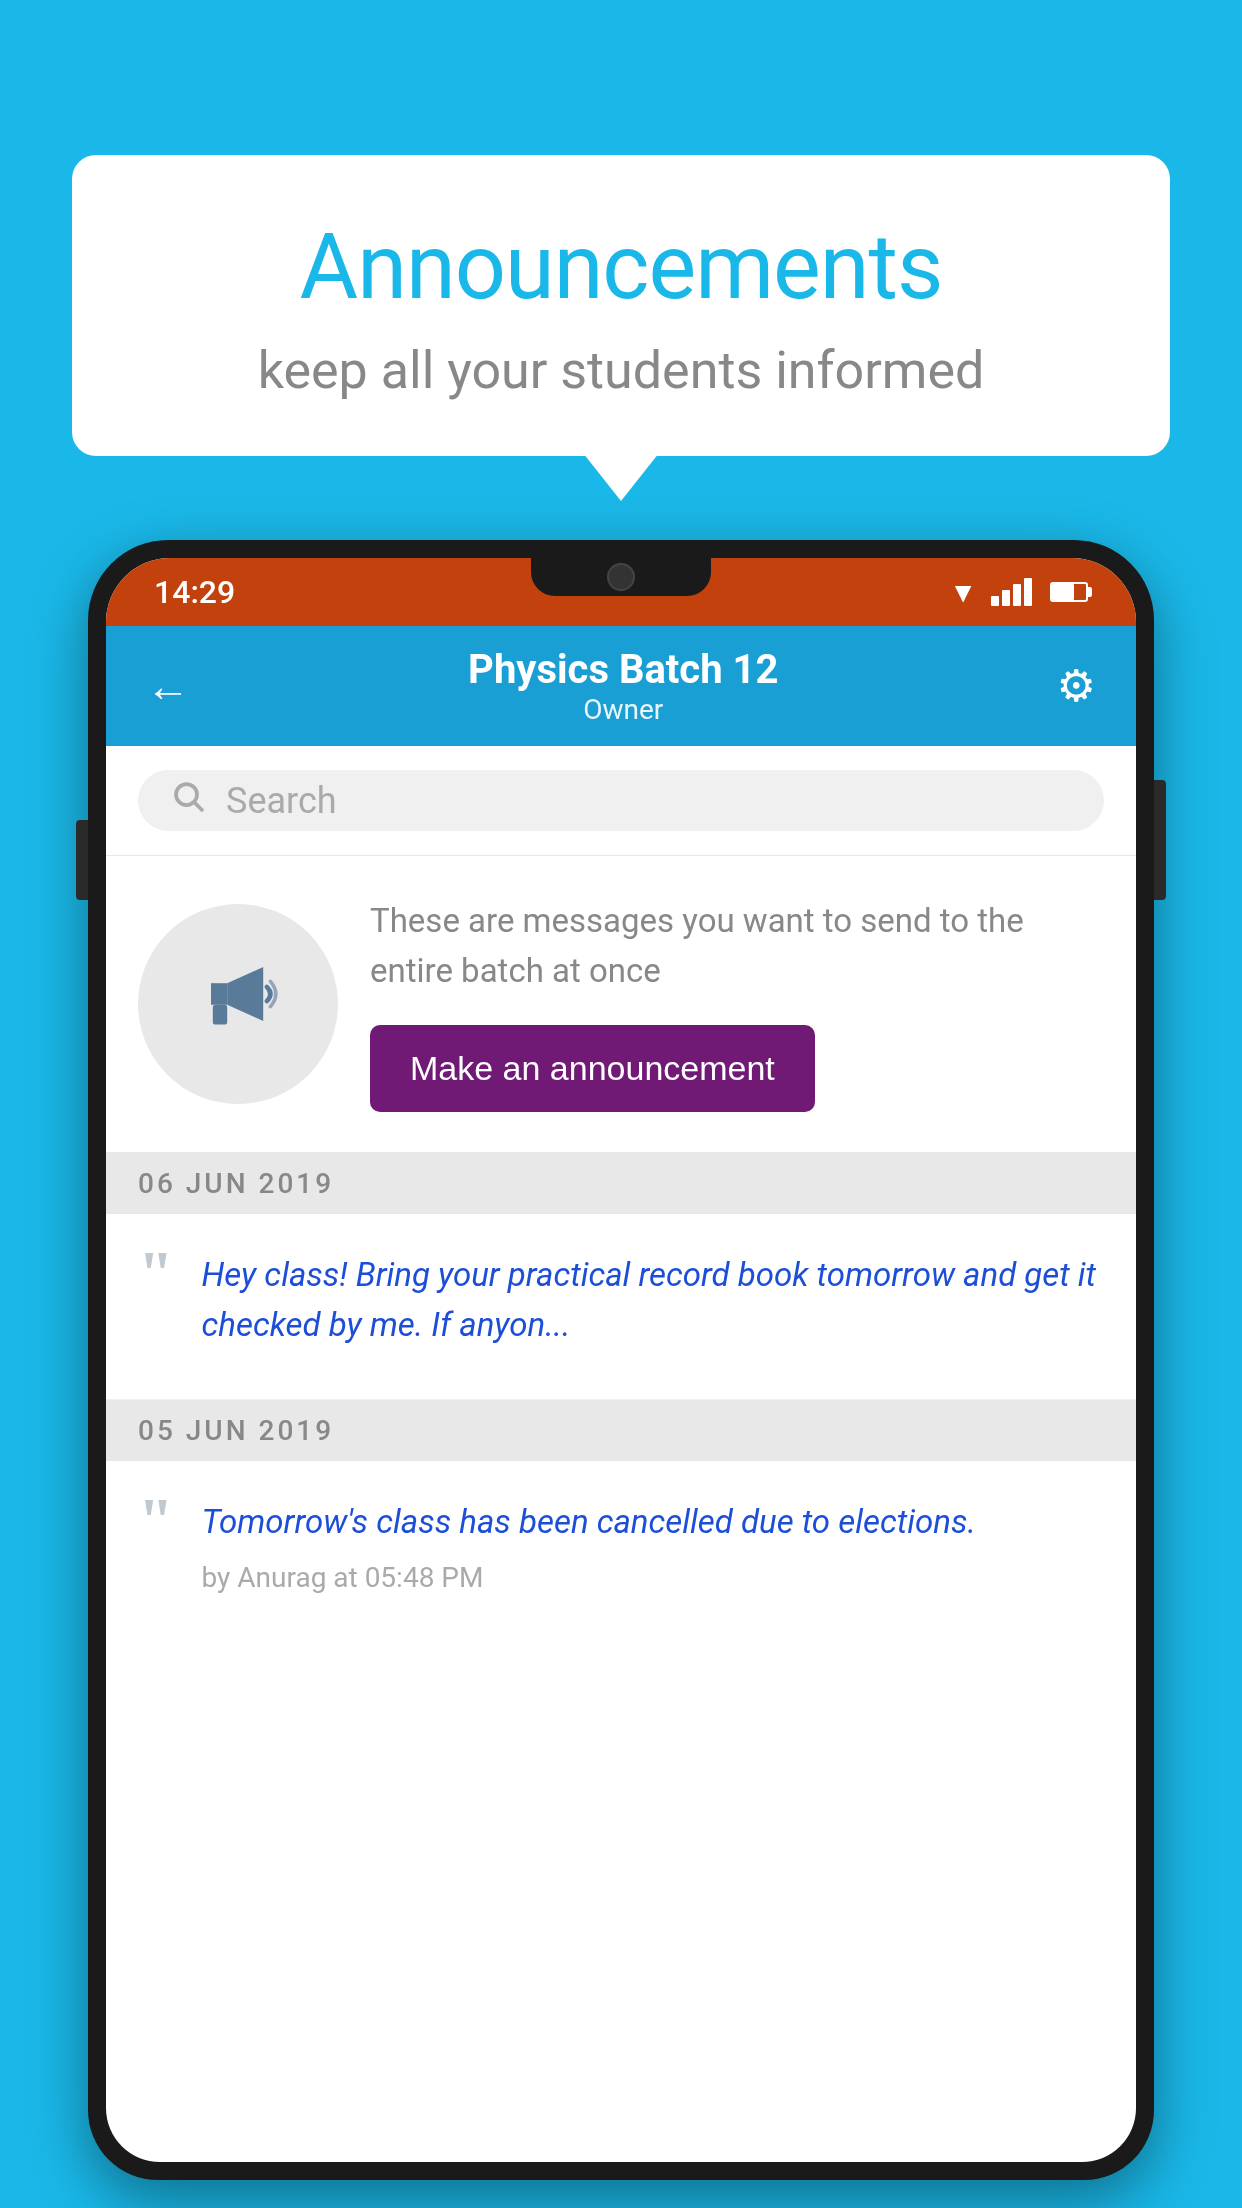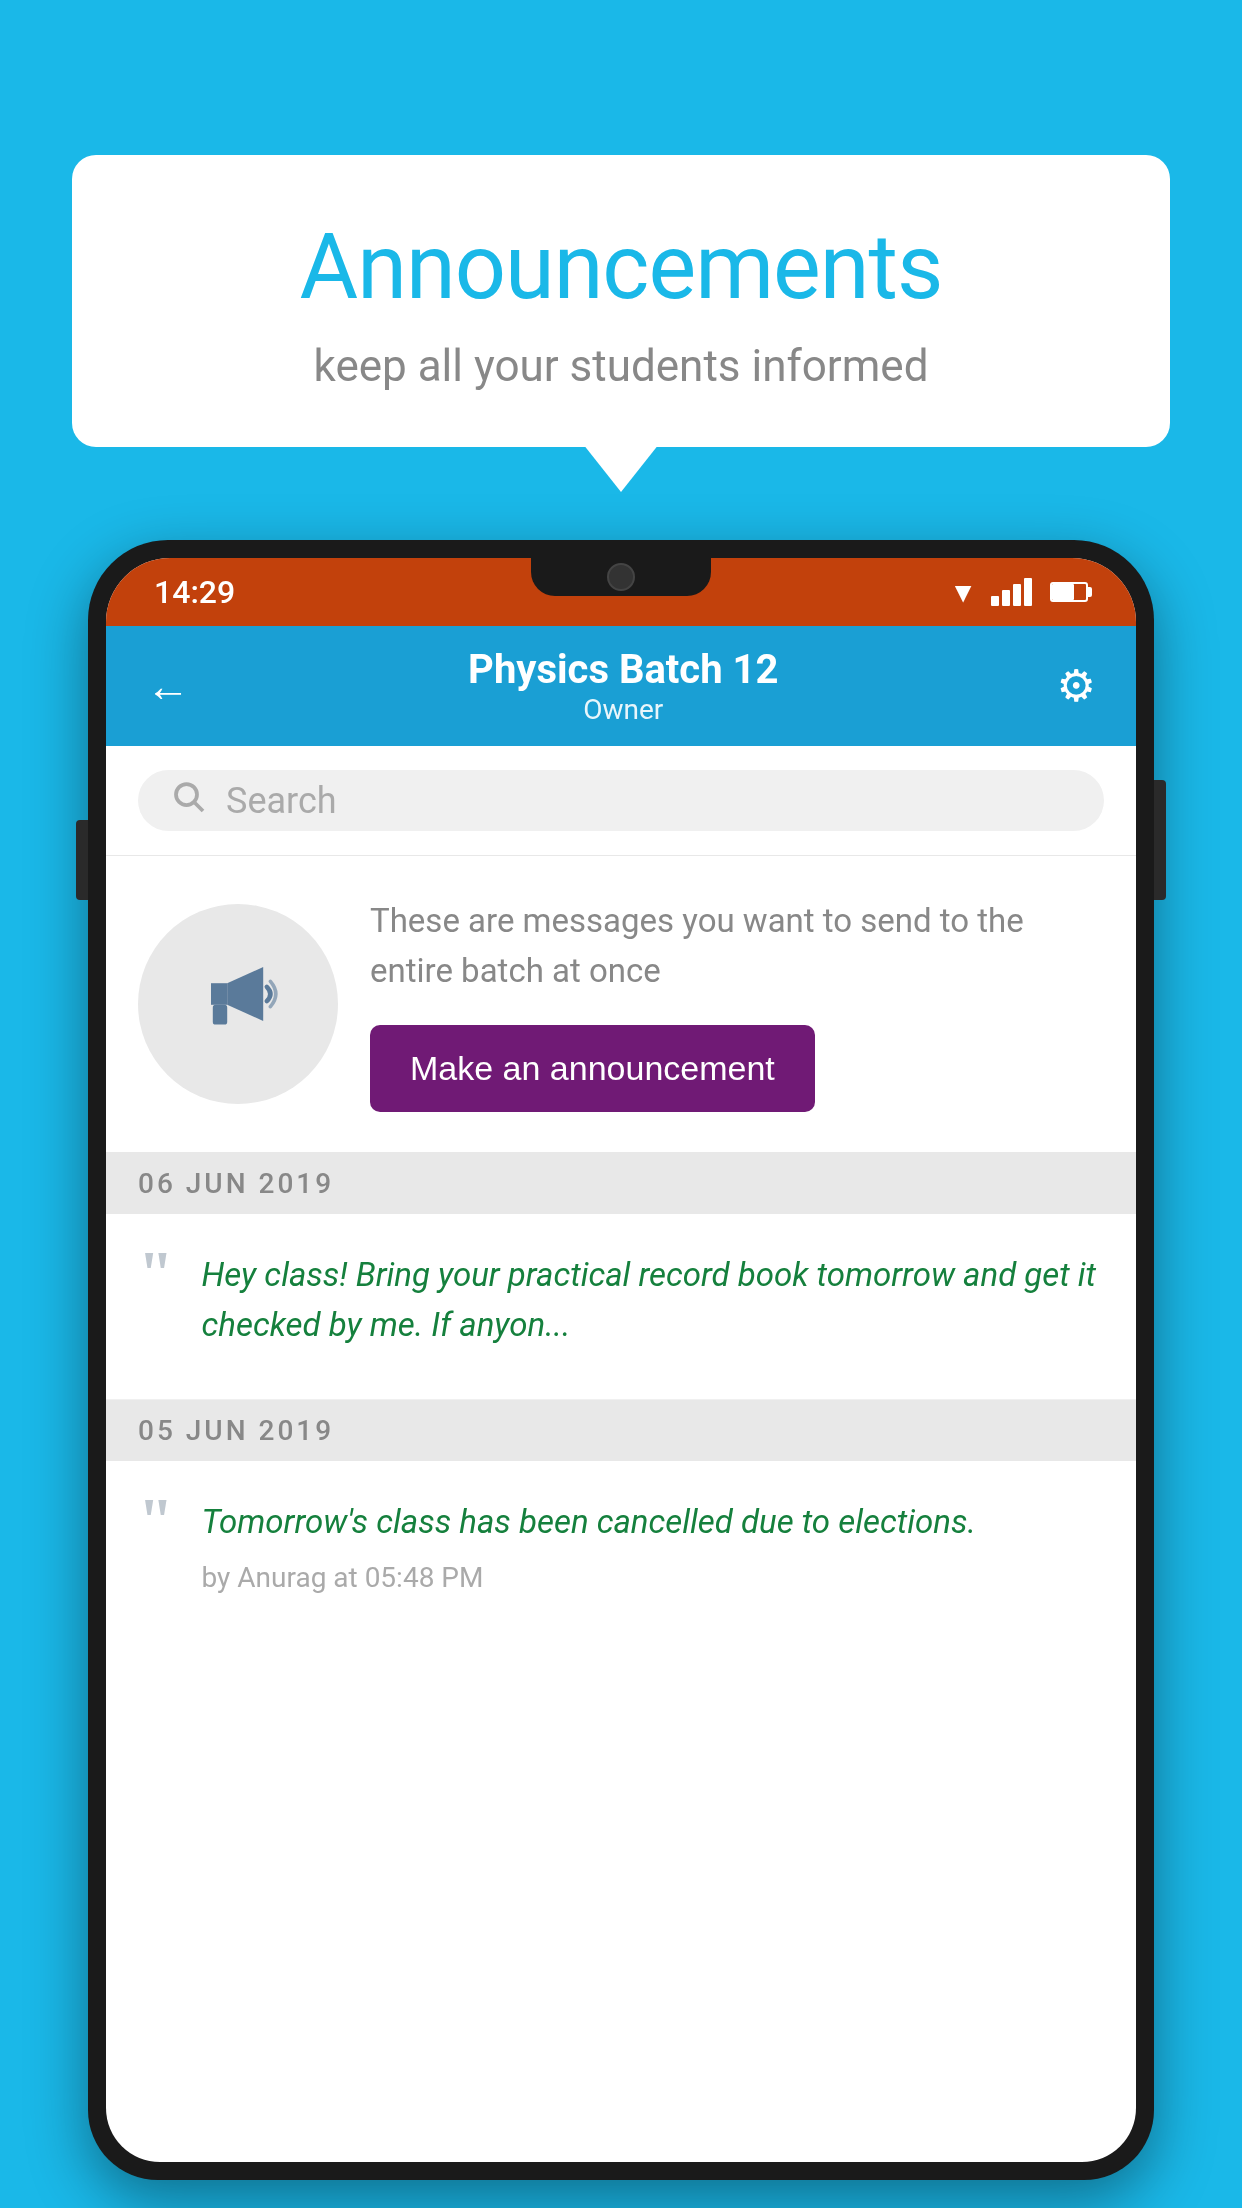--- a/index.html
+++ b/index.html
@@ -49,21 +49,21 @@
     .speech-bubble-title {
       color: #1ab8e8;
       font-size: 90px;
       font-weight: 400;
       letter-spacing: -1px;
       margin-bottom: 20px;
     }
 
     .speech-bubble-subtitle {
       color: #888;
-      font-size: 44px;
+      font-size: 52px;
       font-weight: 400;
     }
 
     
     .phone-container {
       position: absolute;
       top: 540px;
       left: 88px;
       right: 88px;
       bottom: 0;
@@ -383,21 +383,21 @@
       line-height: 1;
       margin-top: -8px;
       font-family: Georgia, serif;
     }
 
     .announcement-content {
       flex: 1;
     }
 
     .announcement-text {
-      color: #15803d;
+      color: #1d4ed8;
       font-size: 33px;
       font-style: italic;
       line-height: 1.5;
       margin-bottom: 14px;
     }
 
     .announcement-meta {
       color: #aaa;
       font-size: 28px;
     }

